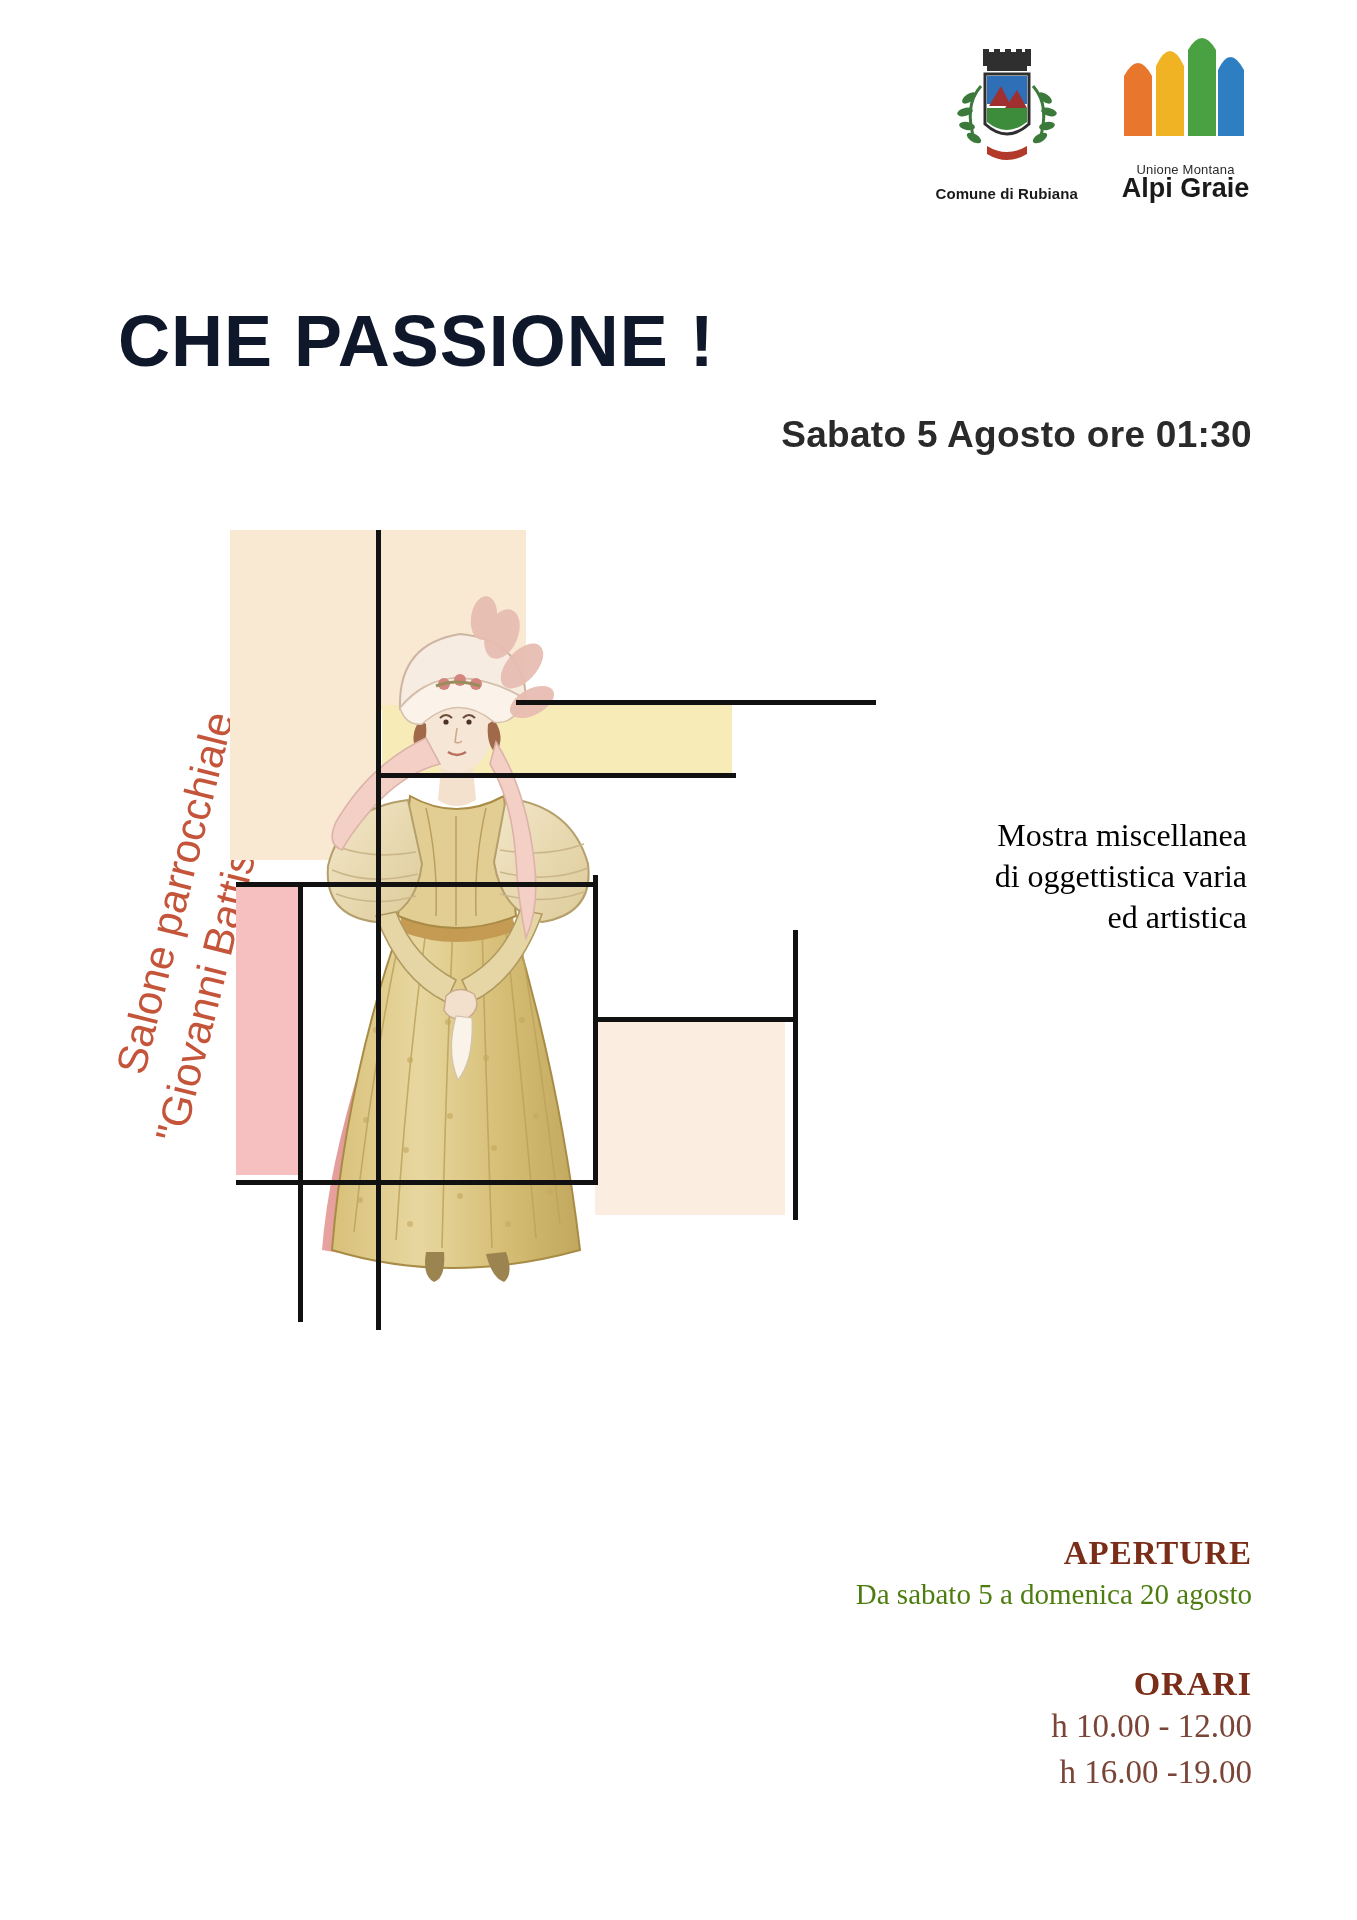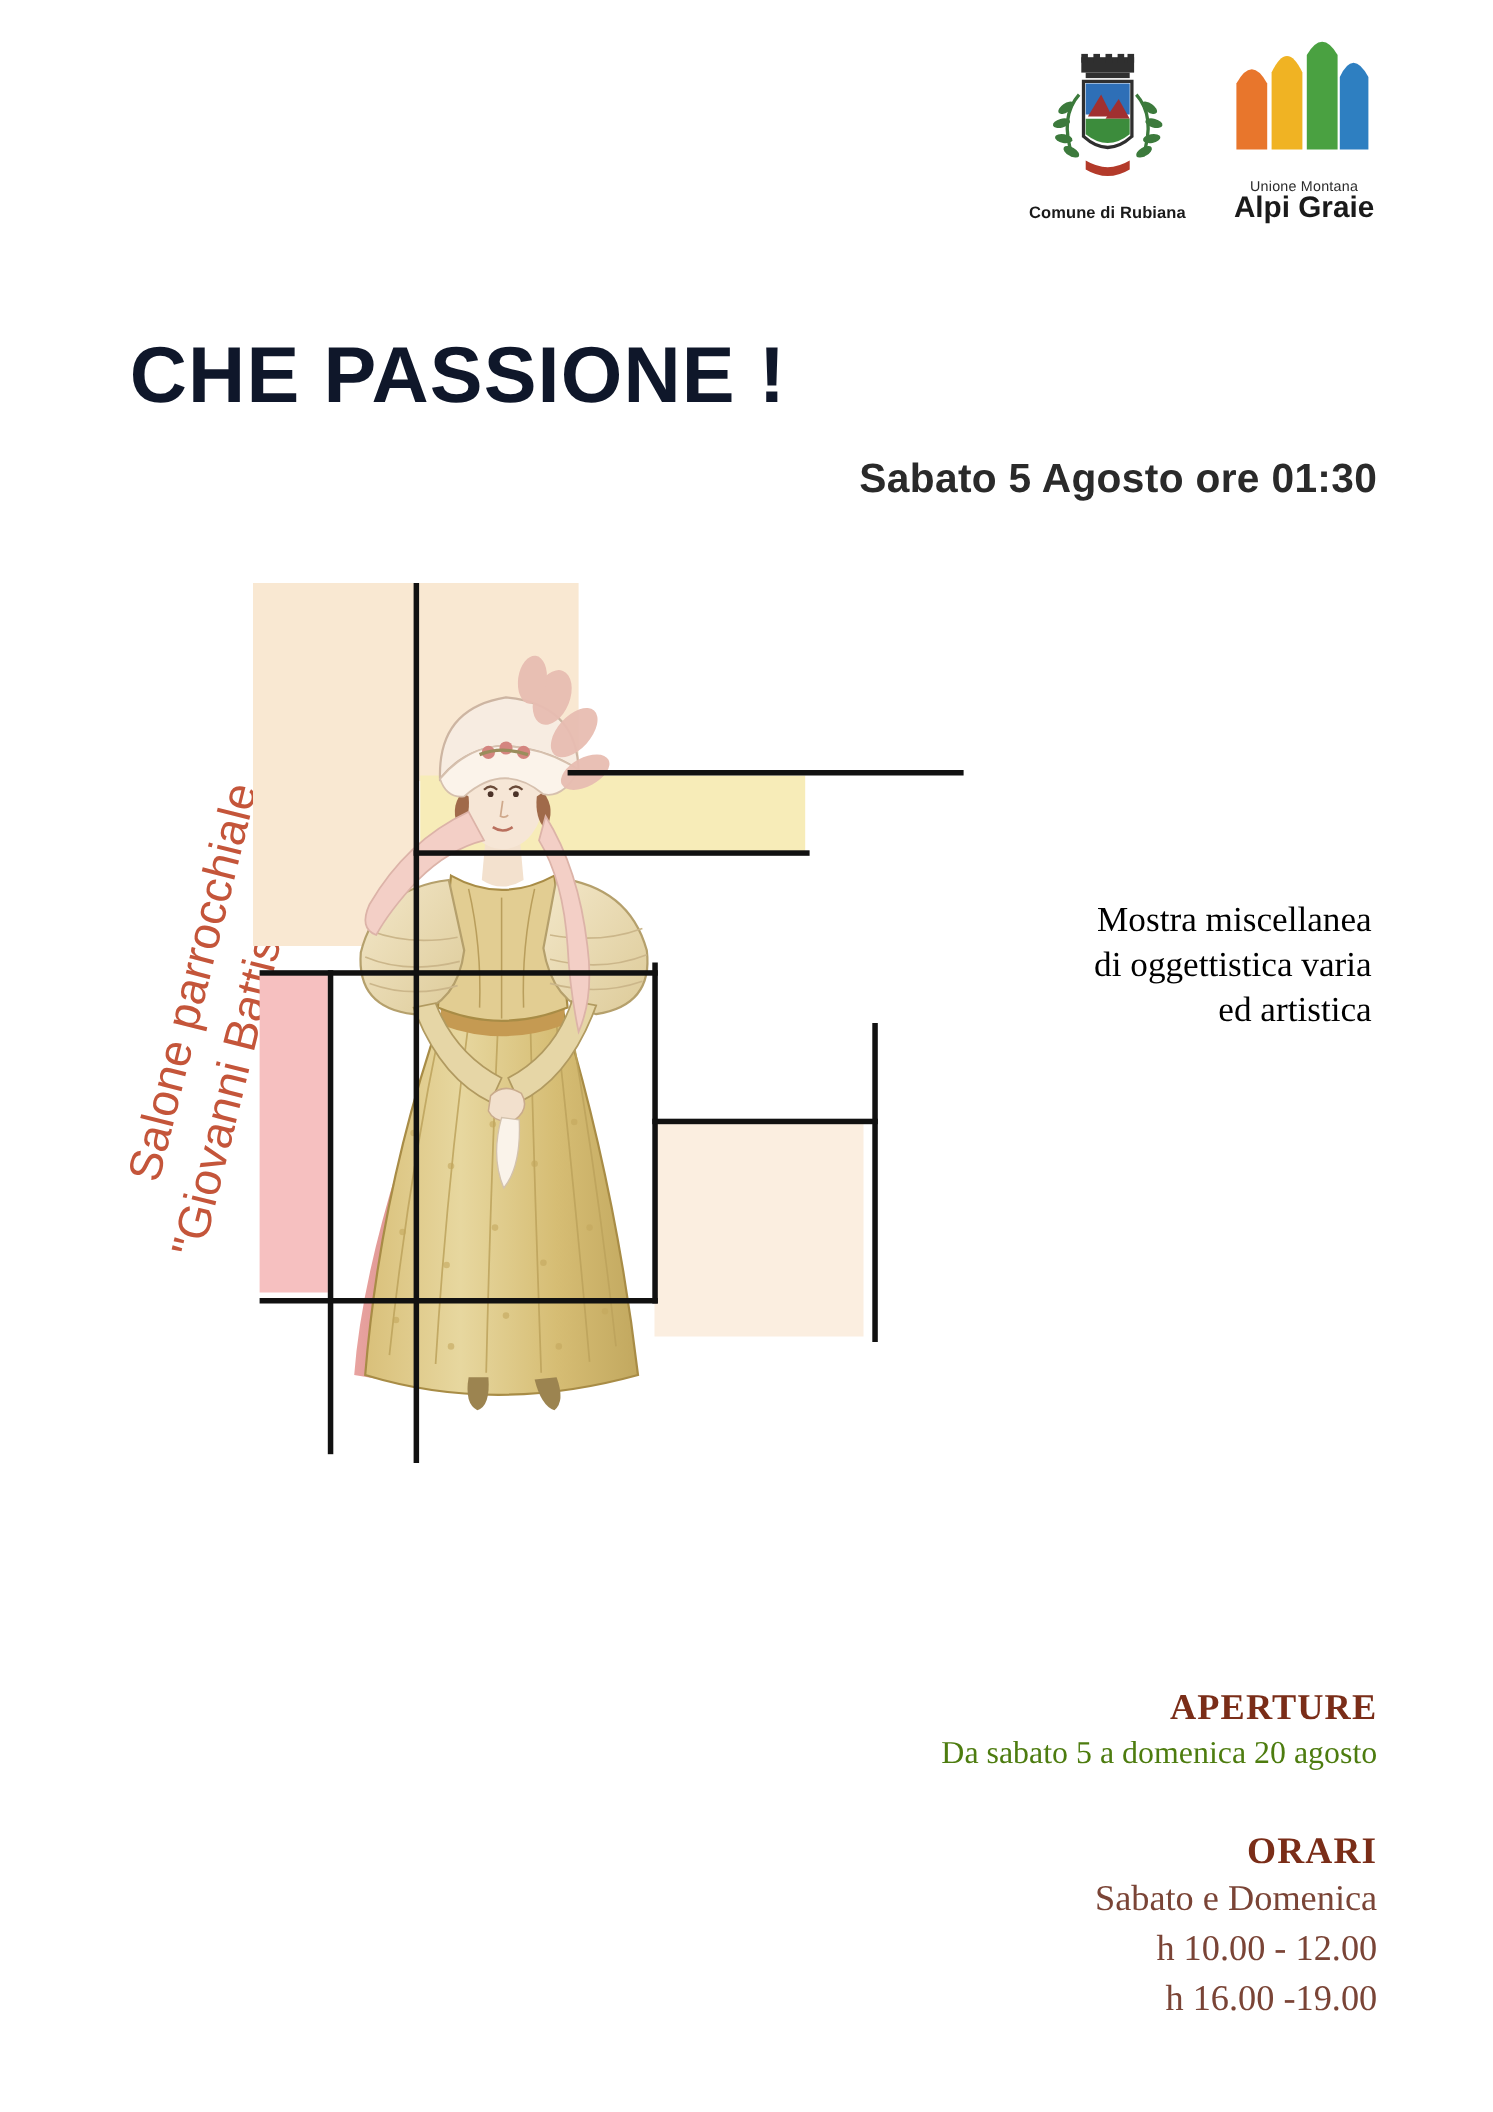--- a/index.html
+++ b/index.html
@@ -424,18 +424,17 @@
     <div>ed artistica</div>
   </div>
 
   <div class="aperture-block">
     <div class="aperture-title">APERTURE</div>
     <div class="aperture-sub">Da sabato 5 a domenica 20 agosto</div>
   </div>
 
   <div class="orari-block">
     <div class="orari-title">ORARI</div>
-    <div class="orari-line">Sabato e Domenica</div>
     <div class="orari-line">h 10.00 - 12.00</div>
     <div class="orari-line">h 16.00 -19.00</div>
   </div>
 
 </div>
 
 </body></html>

